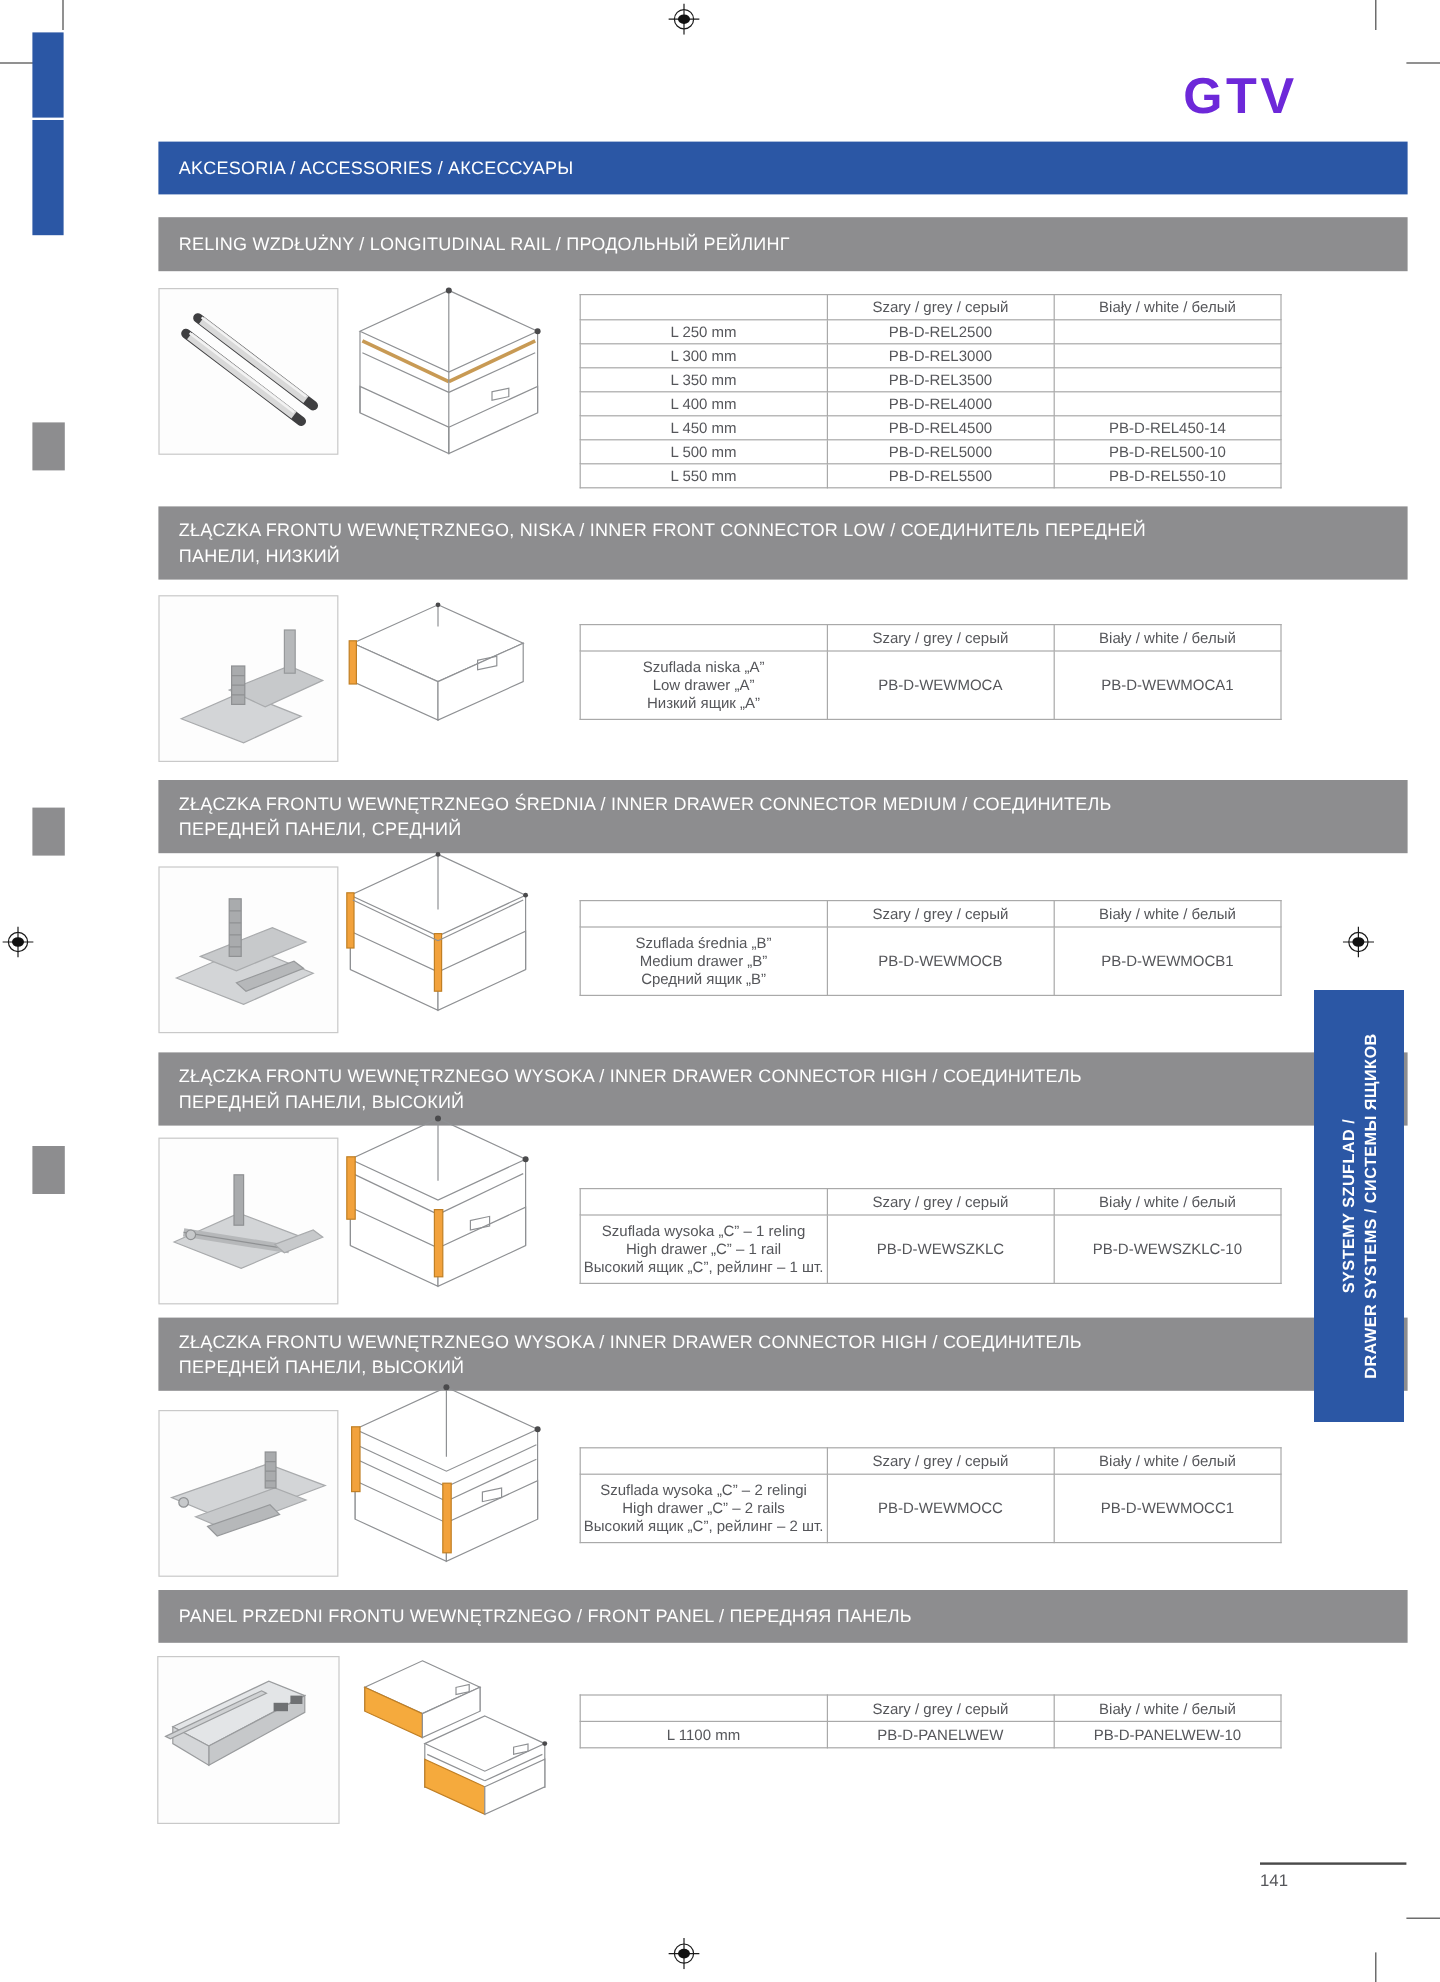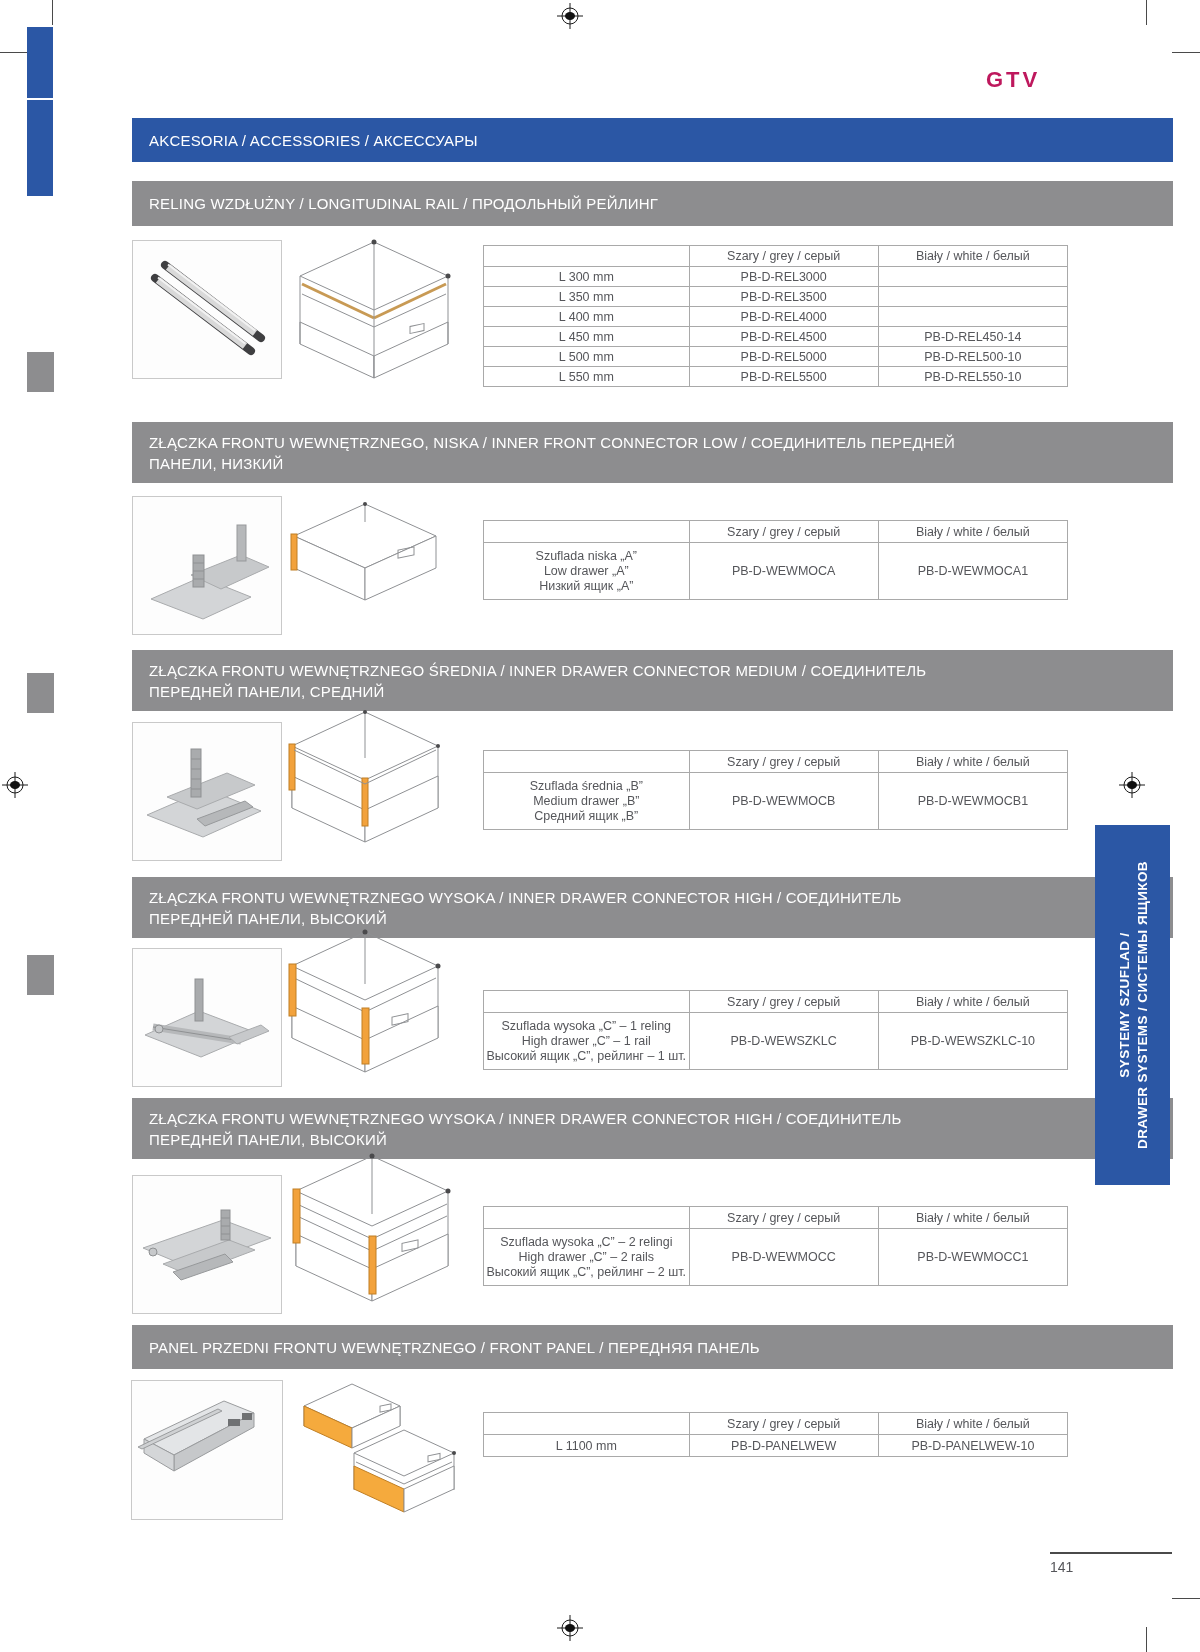--- a/index.html
+++ b/index.html
@@ -2,21 +2,21 @@
 <html><head>
 <meta charset="utf-8">
 <style>
   html,body{margin:0;padding:0;background:#ffffff;}
   .page{position:relative;width:1200px;height:1652px;background:#ffffff;overflow:hidden;
         font-family:"Liberation Sans", sans-serif;}
   .abs{position:absolute;}
 
   
   .logo{position:absolute;left:986px;top:62px;width:90px;height:36px;
-        font-size:22px;font-weight:bold;color:#be185d;letter-spacing:3px;line-height:36px;}
+        font-size:42px;font-weight:bold;color:#6d28d9;letter-spacing:3px;line-height:36px;}
 
   
   .bar{position:absolute;left:132px;width:1041px;color:#ffffff;
        font-size:15px;letter-spacing:.2px;}
   .bar.blue{background:#2b57a5;}
   .bar.gray{background:#8d8d8f;}
   .bar .bar-text{padding-left:17px;display:flex;flex-direction:column;justify-content:center;height:100%;}
   .bar .bar-text div{line-height:21px;white-space:nowrap;}
 
   
@@ -144,20 +144,25 @@
         <col class="c1">
         <col class="c2">
         <col class="c3">
       </colgroup>
     <tbody>
         <tr class="hdr">
       <td></td>
       <td>Szary / grey / серый</td>
       <td>Biały / white / белый</td>
     </tr>
+    <tr>
+          <td>L 250 mm</td>
+          <td>PB-D-REL2500</td>
+          <td></td>
+        </tr>
     <tr>
           <td>L 300 mm</td>
           <td>PB-D-REL3000</td>
           <td></td>
         </tr>
     <tr>
           <td>L 350 mm</td>
           <td>PB-D-REL3500</td>
           <td></td>
         </tr>

